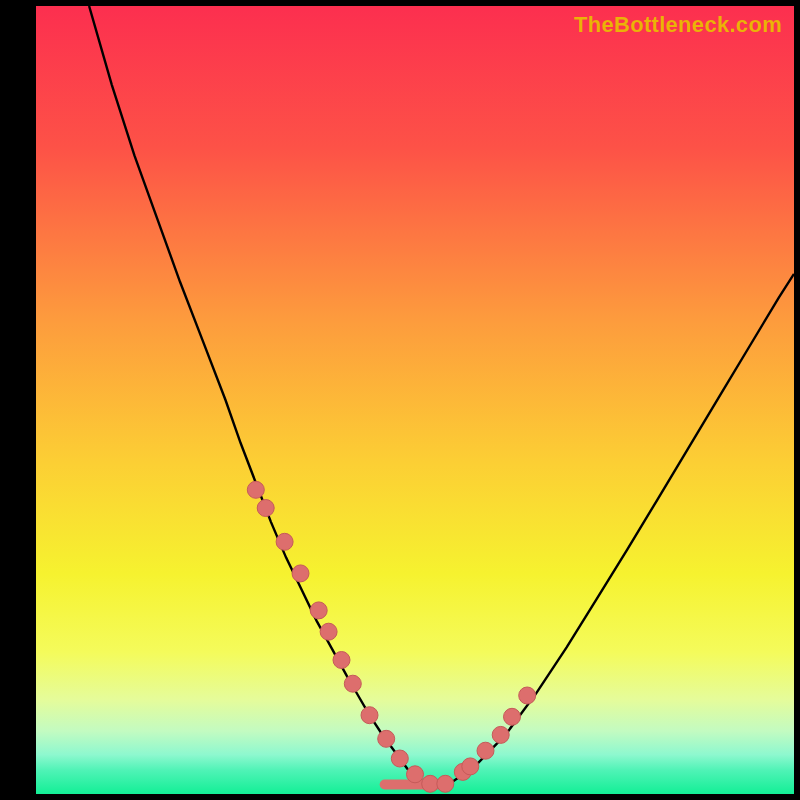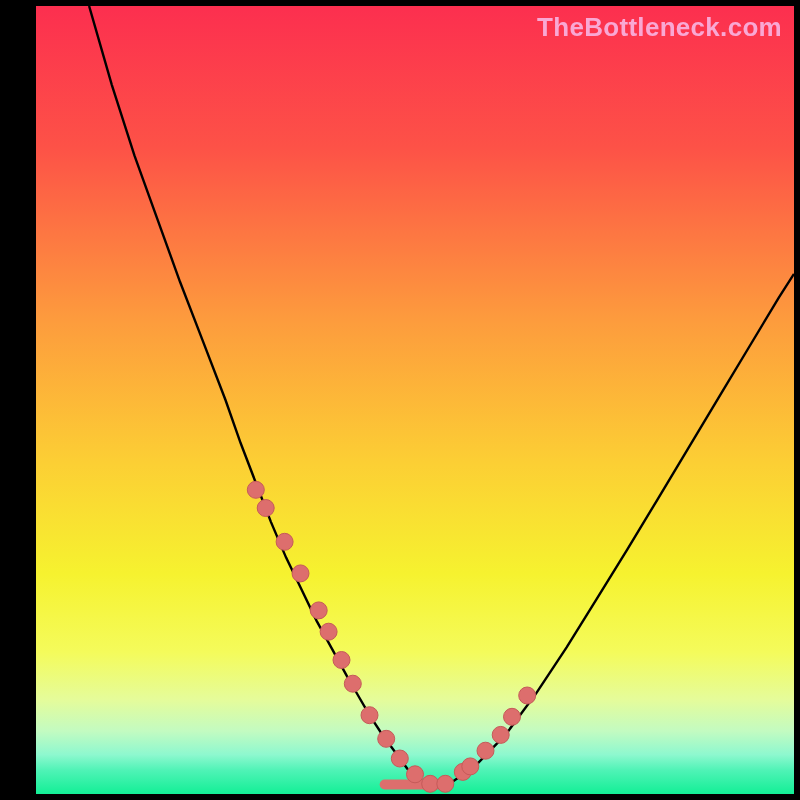--- a/index.html
+++ b/index.html
@@ -26,22 +26,22 @@
     overflow: hidden;
   }
   .gradient {
     position: absolute;
     inset: 0;
   }
   .watermark {
     position: absolute;
     top: 6px;
     right: 12px;
-    color: #f9a8d4;
-    font-size: 26px;
+    color: #eab308;
+    font-size: 22px;
     font-weight: 600;
     letter-spacing: 0.3px;
     user-select: none;
   }
   svg.curve {
     position: absolute;
     inset: 0;
   }
 </style>
 </head>

